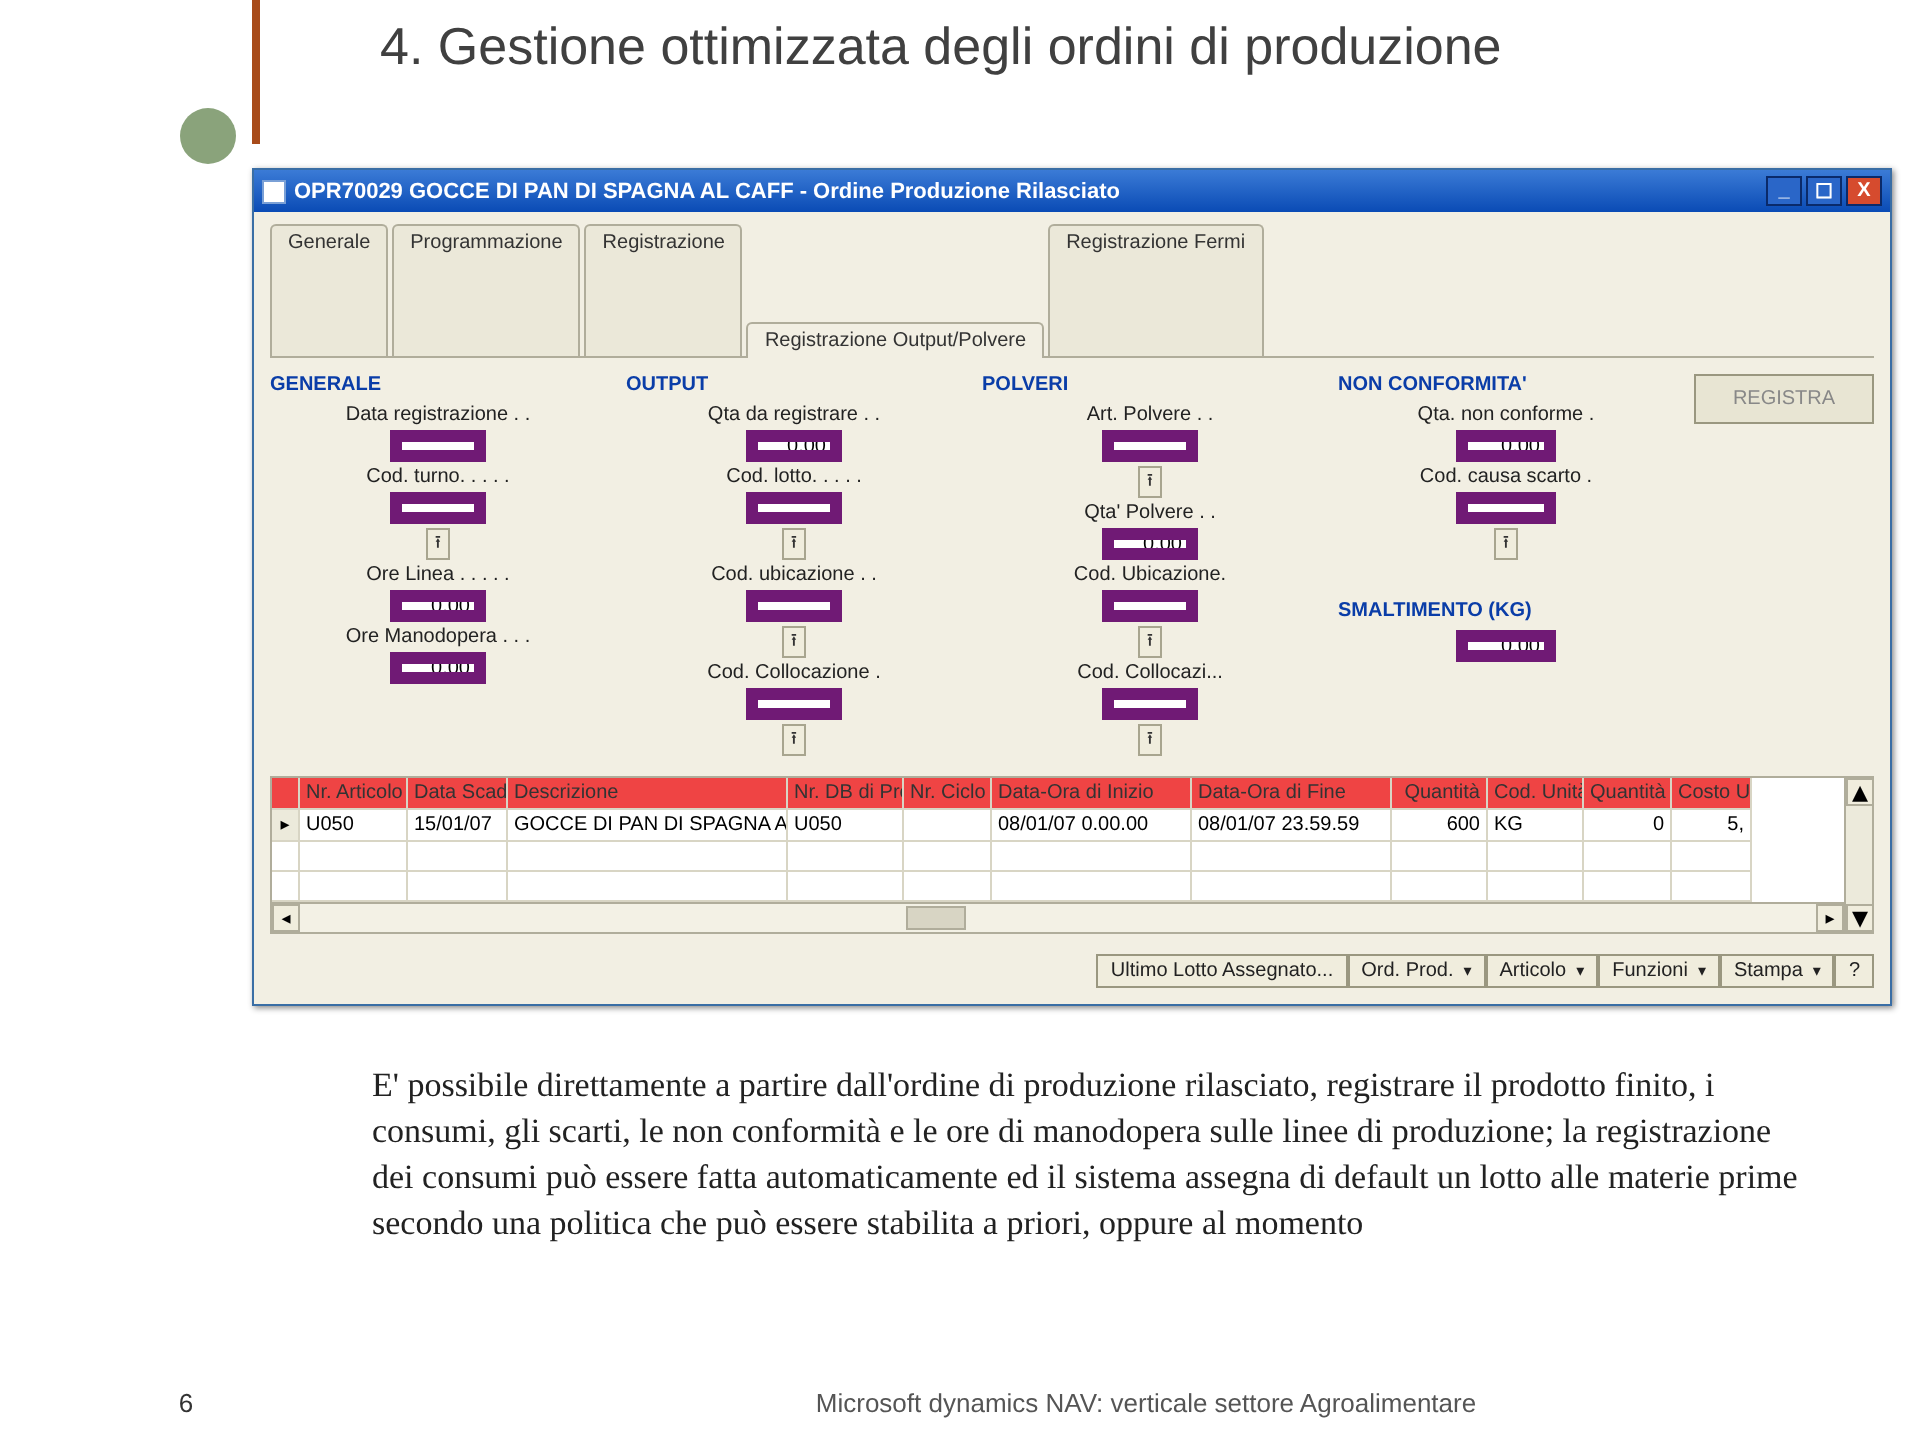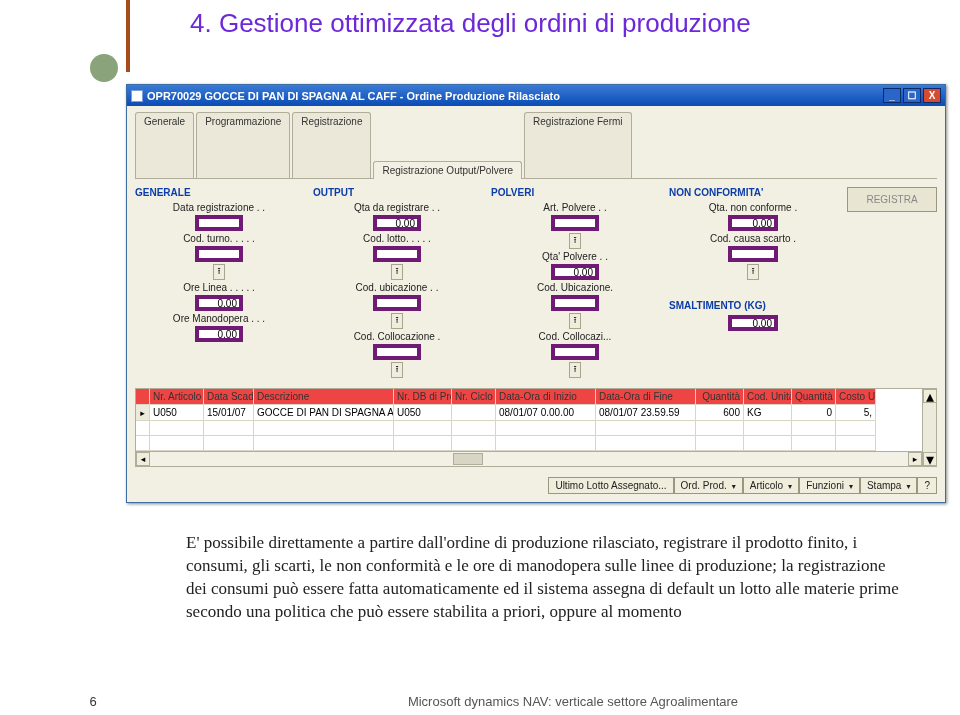--- a/index.html
+++ b/index.html
@@ -1,38 +1,38 @@
 <!DOCTYPE html>
 <html><head>
 <meta charset="utf-8">
 <style>
   * { box-sizing: border-box; font-family: Tahoma, Arial, sans-serif; }
   body { margin:0; background:#fff; width:960px; height:715px; position:relative; }
-  .slide-title { font-size:26px; color:#6d28d9; padding:8px 0 4px 190px; }
+  .slide-title { font-size:26px; color:#404040; padding:8px 0 4px 190px; }
   .left-accent { position:absolute; top:0; left:126px; width:4px; height:72px; background:#a84b1a; }
   .left-circle { position:absolute; top:54px; left:90px; width:28px; height:28px; border-radius:50%; background:#8aa37b; }
   .window { position:absolute; top:84px; left:126px; width:820px; background:#f1efe4; border:1px solid #3a6ea5; box-shadow:1px 1px 3px #888; }
   .titlebar { background:linear-gradient(#3b7bd6,#0a4bb5); color:#fff; font-size:11px; font-weight:bold; padding:3px 4px; display:flex; align-items:center; justify-content:space-between; }
   .titlebar .tb-left { display:flex; align-items:center; gap:4px; }
   .titlebar .tb-btns { display:flex; gap:2px; }
   .tb-btn { width:18px; height:15px; border:1px solid #0a2a6a; color:#fff; font-size:10px; display:flex; align-items:center; justify-content:center; }
   .tb-btn.min { background:#2a66c8; }
   .tb-btn.max { background:#2a66c8; }
   .tb-btn.close { background:#d64b2e; }
   .client { padding:6px 8px 8px 8px; background:#f2efe3; }
   .tabstrip { display:flex; font-size:10px; border-bottom:1px solid #b0ad9b; margin-bottom:8px; }
   .tab { padding:3px 8px; border:1px solid #b0ad9b; border-bottom:none; background:#ebe8d9; margin-right:2px; border-radius:3px 3px 0 0; color:#333; cursor:pointer; }
   .tab.active { background:#f2efe3; position:relative; top:1px; font-weight:normal;margin-top:48px; }
   .form-area { display:flex; gap:10px; font-size:10px; margin-bottom:8px; }
   .col { flex:1; }
   .col.reg { flex:0 0 90px; }
   .grp-title { color:#0a3da8; font-weight:bold; font-size:10px; margin-bottom:4px; }
   .fld { display:flex; align-items:center; margin:2px 0; gap:2px;flex-direction:column; }
   .fld label { flex:1; color:#222; white-space:nowrap; font-size:10px;}
-  .inp { height:16px; border:4px solid #701a75; background:#fff; font-size:10px; padding:0 2px; text-align:right;}
+  .inp { height:16px; border:6px solid #701a75; background:#fff; font-size:10px; padding:0 2px; text-align:right;}
   .inp.sm { width:48px; }
   .inp.xs { width:50px; }
   .inp.txt { text-align:left; }
   .lkp { width:12px; height:16px; border:1px solid #a8a58f; background:#f0eddd; display:flex; align-items:center; justify-content:center; color:#333; font-size:9px; cursor:pointer;}
   .reg-btn { border:1px solid #9a9780; background:#e8e5d3; padding:6px 6px; font-size:10px; color:#888; text-align:center; margin-bottom:12px;}
   .grid { border:1px solid #b0ad9b; background:#fff; }
   .grid-head, .grid-row { display:flex; font-size:10px; }
   .gh, .gc { border-right:1px solid #d8d5c4; border-bottom:1px solid #d8d5c4; padding:2px 3px; overflow:hidden; white-space:nowrap; }
   .gh { background:#ef4444; color:#333; }
   .gh.colsel, .gc.colsel { width:14px; flex:0 0 14px; text-align:center;}

